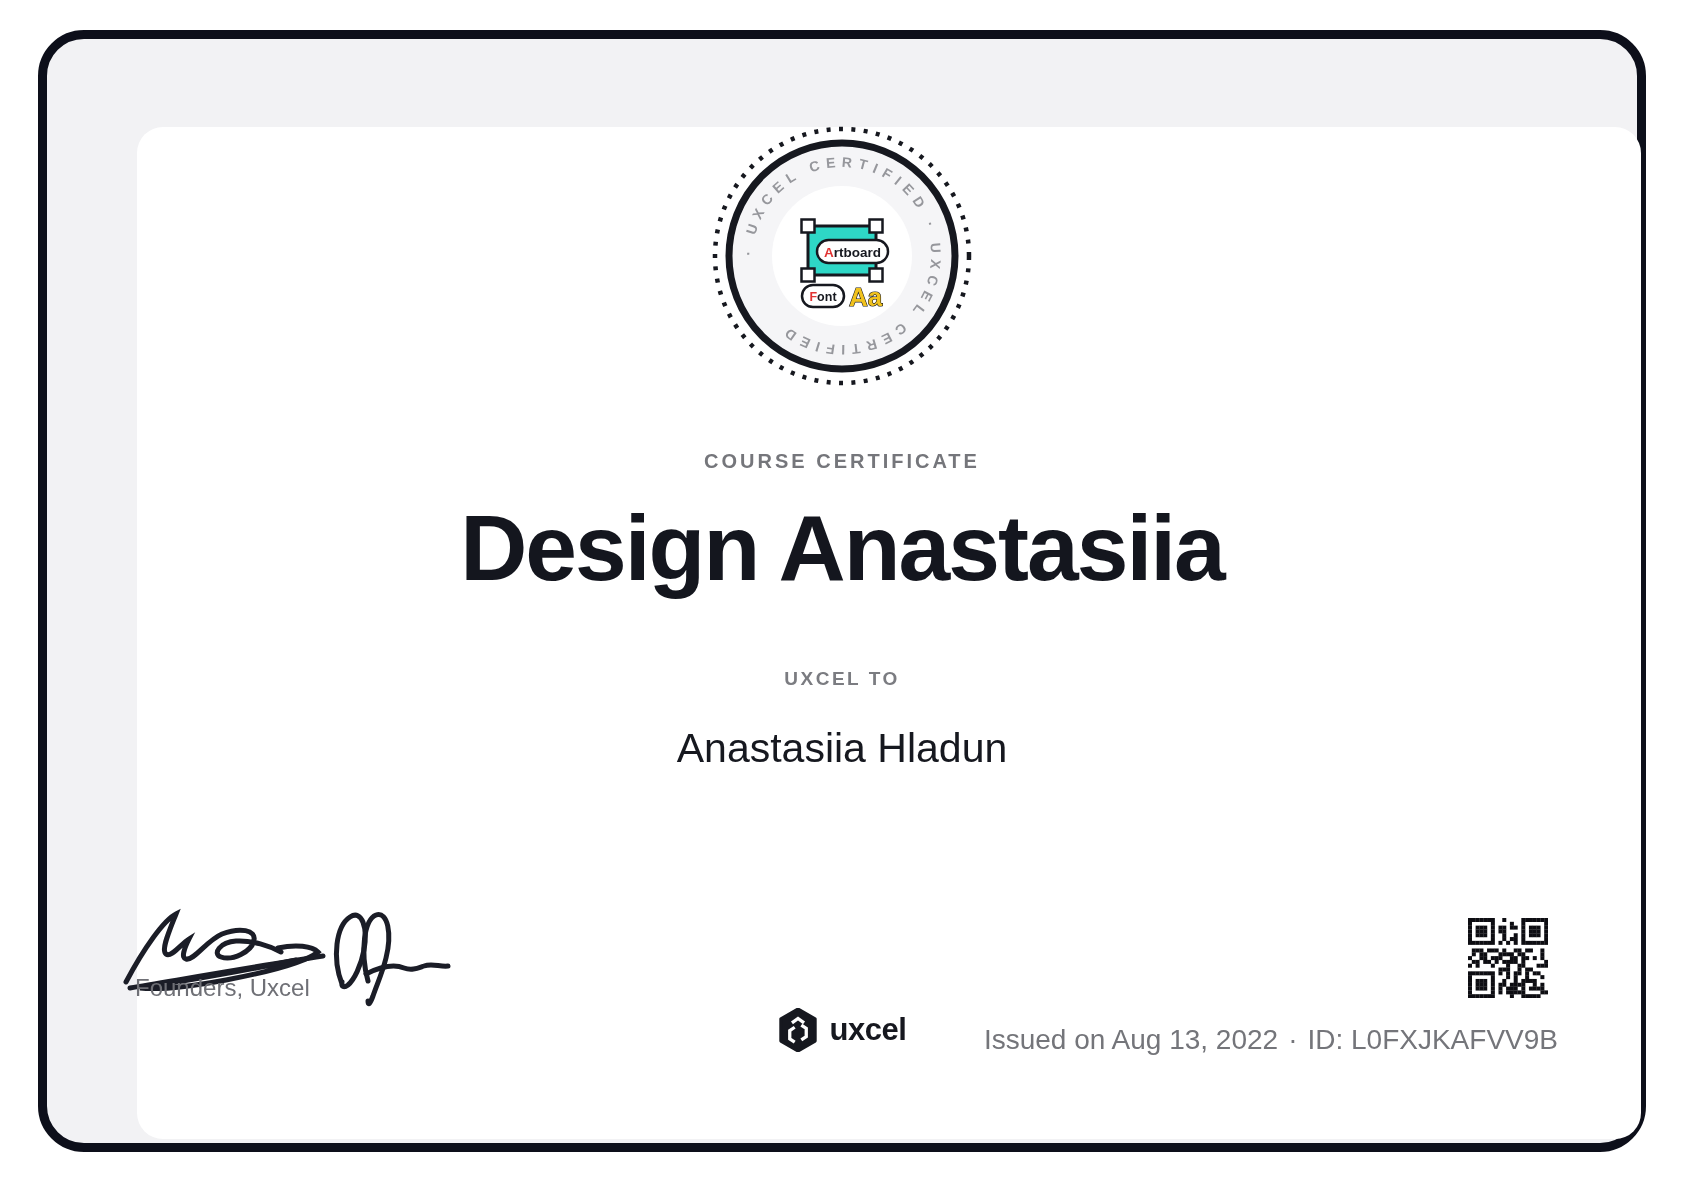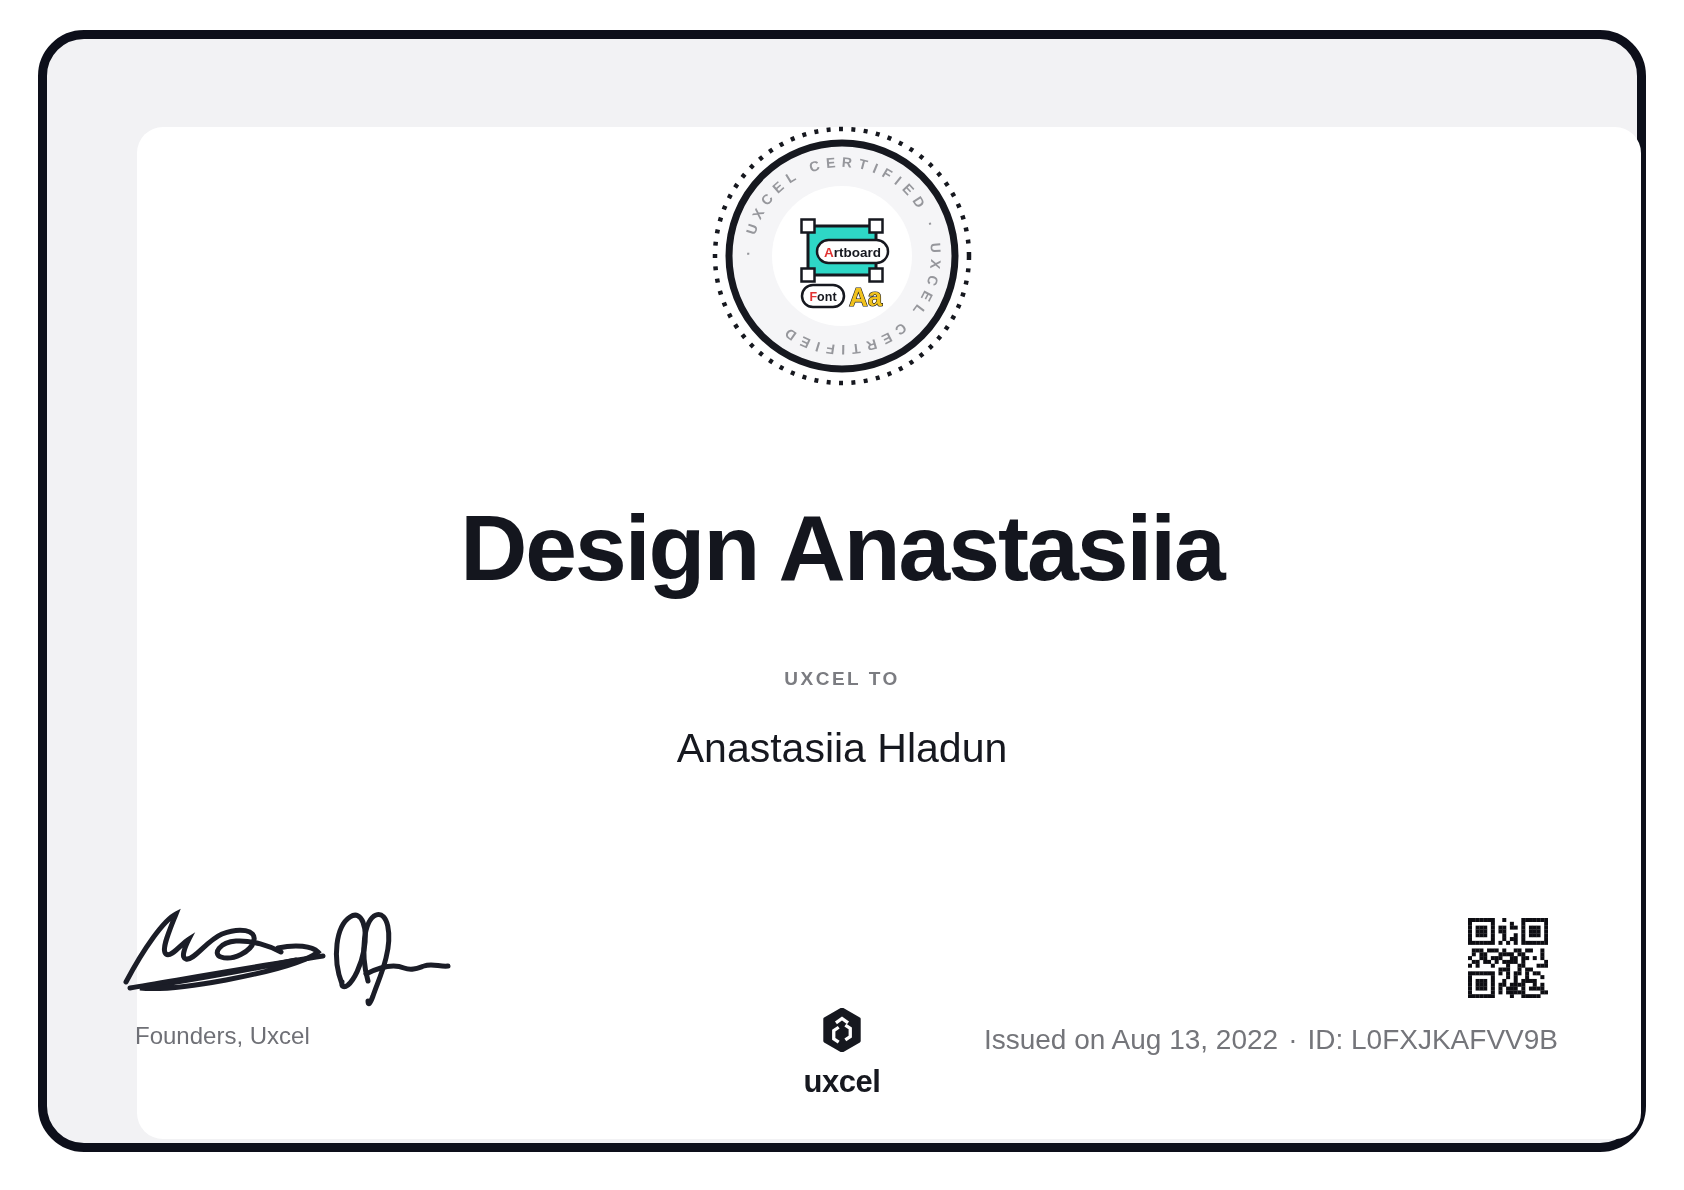--- a/index.html
+++ b/index.html
@@ -14,23 +14,23 @@
         font-size:20px;font-weight:700;letter-spacing:3px;color:#75767b;}
   .title{position:absolute;left:90px;top:498px;width:1504px;margin:0;text-align:center;
         font-size:93px;line-height:100px;font-weight:700;letter-spacing:-2px;color:#14161e;}
   .issued-label{position:absolute;left:90px;top:668px;width:1504px;text-align:center;
         font-size:19px;font-weight:700;letter-spacing:2.5px;color:#7b7c81;}
   .recipient{position:absolute;left:90px;top:725px;width:1504px;text-align:center;
         font-size:41px;font-weight:400;color:#16181f;}
   .desc{position:absolute;left:90px;top:812px;width:1504px;margin:0;text-align:center;
         font-size:21.5px;line-height:34px;color:#55565c;}
   .signatures{position:absolute;left:118px;top:884px;}
-  .founders{position:absolute;left:135px;top:1022px;font-size:24px;color:#6f7076;}
+  .founders{position:absolute;left:135px;top:974px;font-size:24px;color:#6f7076;}
   .brand{position:absolute;left:0;right:0;top:1008px;display:flex;align-items:center;
-        justify-content:center;gap:12px;flex-direction:column;}
+        justify-content:center;gap:12px;}
   .brand-word{font-size:31px;font-weight:700;color:#16181f;letter-spacing:-0.5px;}
   .issue-info{position:absolute;right:126px;top:1024px;font-size:28px;color:#74757a;white-space:nowrap;}
   .issue-info .sep{margin:0 10px;color:#74757a;}
   .qr{position:absolute;left:1468px;top:918px;}
 </style>
 </head>
 <body>
 
 <div class="page">
   <div class="card">
@@ -62,20 +62,21 @@
 
     <g>
       <rect x="-40" y="29" width="42" height="22" rx="11" fill="#ffffff" stroke="#16181f" stroke-width="2.5"></rect>
       <text x="-19" y="45" text-anchor="middle" font-size="12.5" font-weight="700">
         <tspan fill="#e23333">F</tspan><tspan fill="#16181f">ont</tspan>
       </text>
       <text x="7" y="50" font-size="26" font-weight="700" fill="#f1c21d" stroke="#16181f" stroke-width="1.2" paint-order="stroke">Aa</text>
     </g>
   </svg>
 
+  <div class="kicker">COURSE CERTIFICATE</div>
   <h1 class="title">Design Anastasiia</h1>
   <div class="issued-label">UXCEL TO</div>
   <div class="recipient">Anastasiia Hladun</div>
 
   <svg class="signatures" width="344" height="128" viewBox="0 0 344 128" fill="none">
     <g stroke="#1b1d27" stroke-width="5" stroke-linecap="round" fill="none">
       <path d="M8 98 C26 64 46 36 58 30 C50 50 43 66 48 70 C53 74 63 60 71 55 C66 65 63 74 68 75 C76 77 88 57 104 50 C122 43 138 46 136 56 C134 68 114 77 103 73 C94 70 102 58 118 57 C134 56 152 62 163 68"></path>
       <path d="M160 64 C178 60 194 62 200 68 C188 78 150 88 108 96 C70 103 40 106 22 104 C60 98 130 86 178 76"></path>
       <path d="M12 104 C60 96 140 82 205 72"></path>
       <path d="M224 100 C214 74 218 42 232 33 C244 25 250 44 246 66 C243 82 236 96 230 101 C226 104 223 103 224 98"></path>

